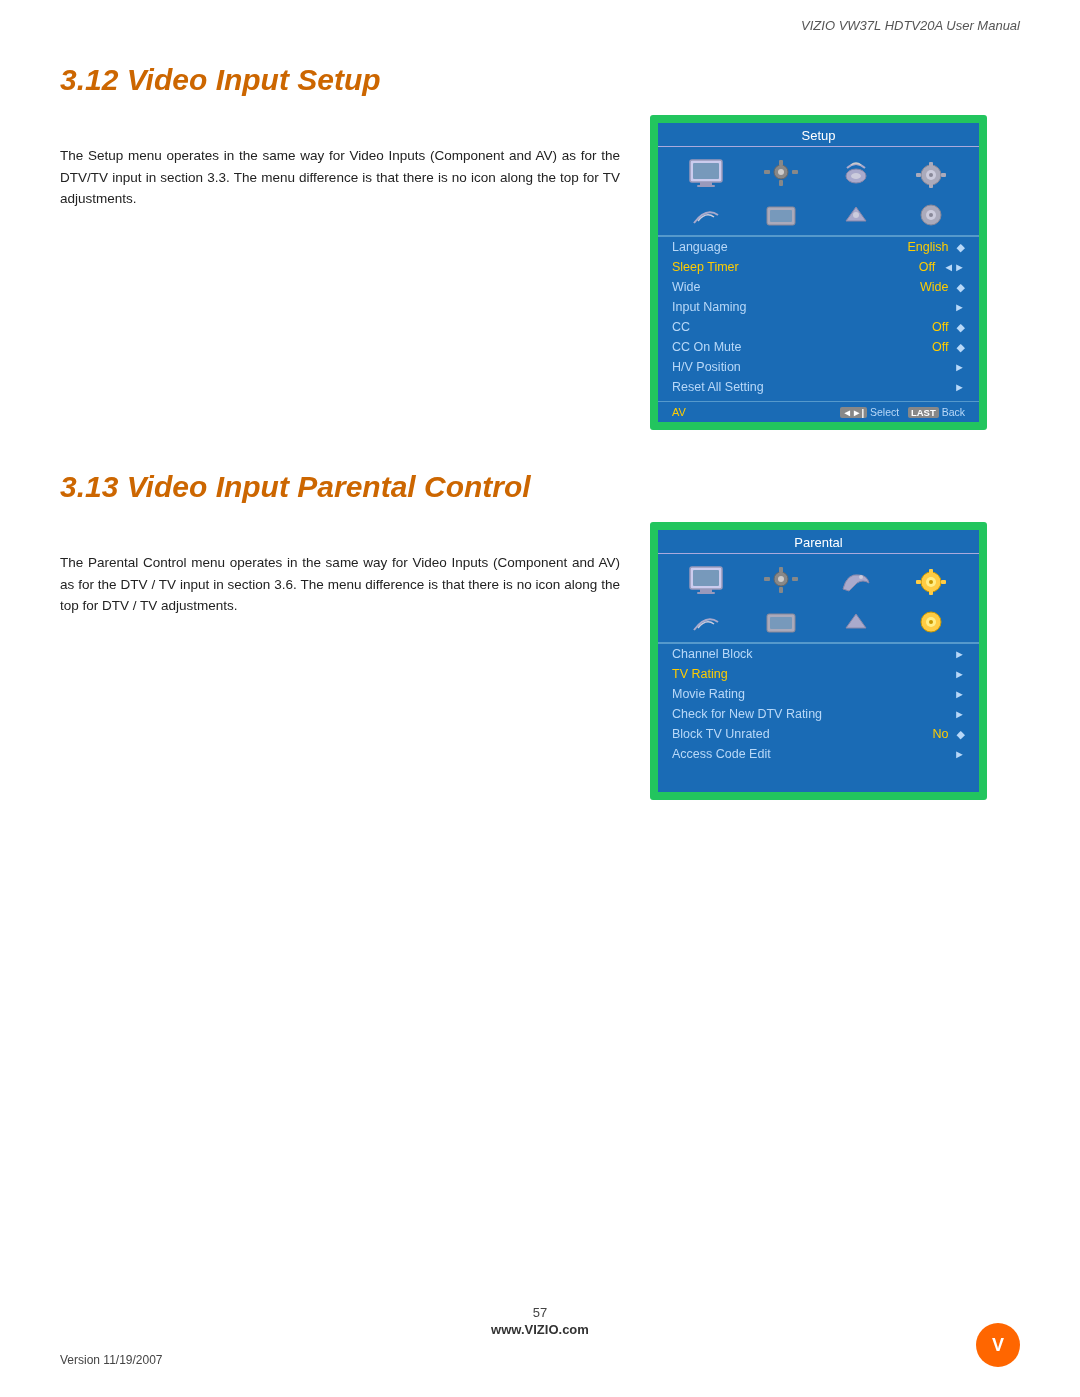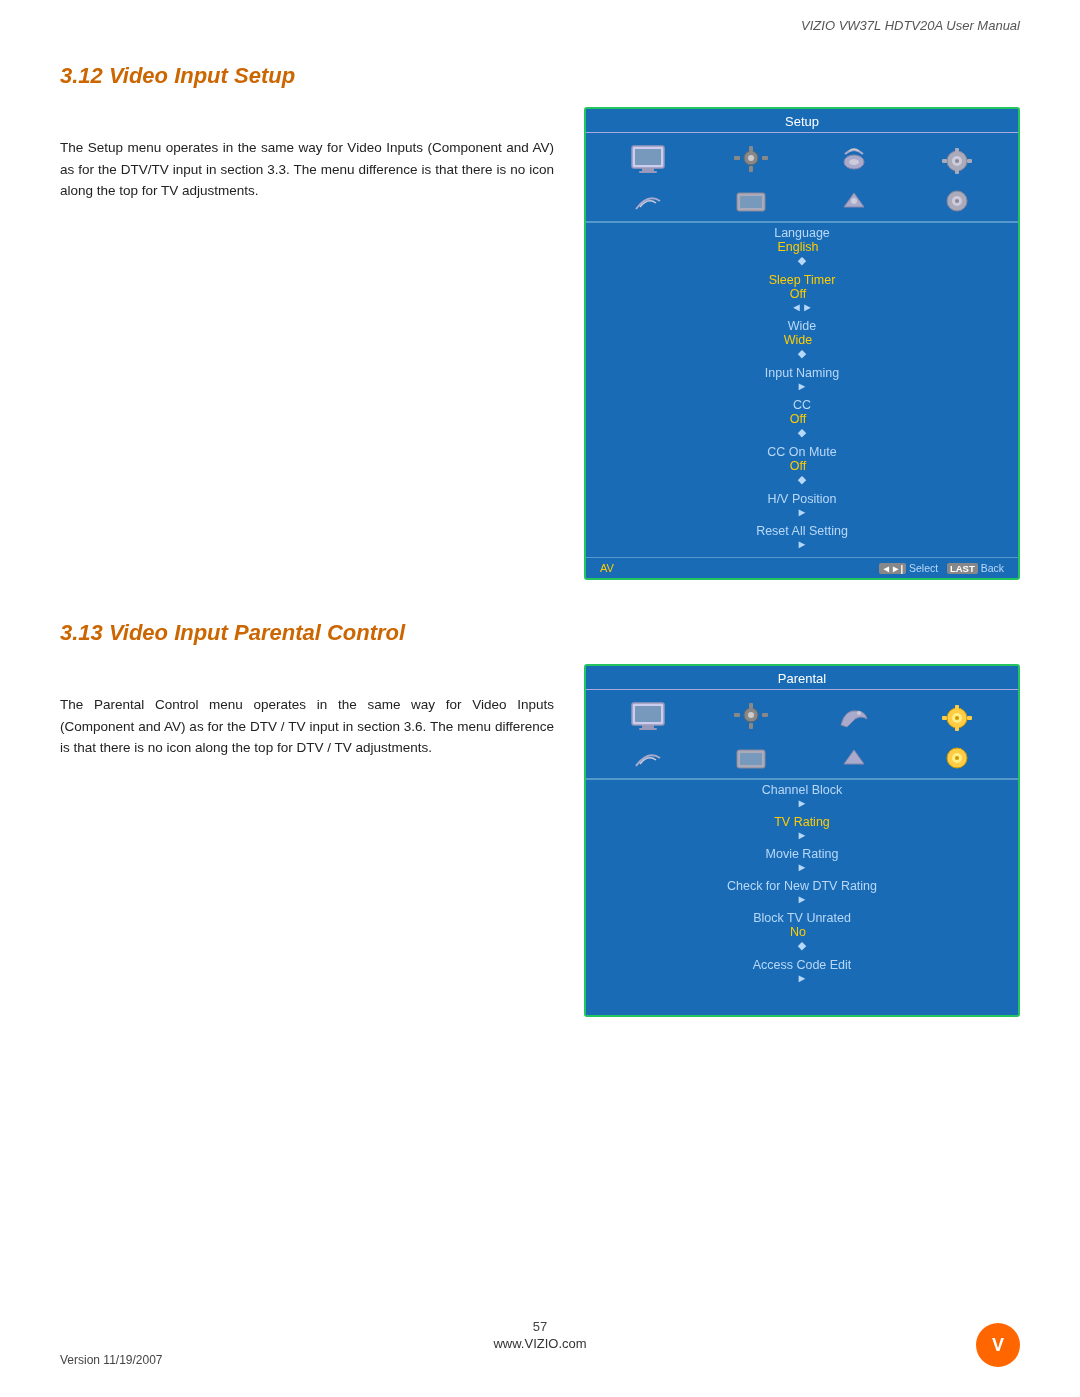--- a/index.html
+++ b/index.html
@@ -20,21 +20,21 @@
       color: #555;
       font-style: italic;
     }
 
     .page-content {
       padding: 20px 60px;
     }
 
     
     .section-title {
-      font-size: 22px;
+      font-size: 30px;
       font-weight: bold;
       color: #cc6600;
       font-style: italic;
       margin-bottom: 18px;
       margin-top: 10px;
     }
 
     
     .section-row {
       display: flex;
@@ -51,25 +51,25 @@
       text-align: justify;
       padding-top: 30px;
     }
 
     .section-screen {
       flex: 0 0 370px;
     }
 
     
     .tv-screen {
-      border: 2px solid #22c55e;
+      border: 8px solid #22c55e;
       background: #1a6bb5;
       border-radius: 3px;
       overflow: hidden;
-      width: 436px;
+      width: 337px;
     }
 
     .tv-screen-header {
       background: #1a6bb5;
       color: white;
       text-align: center;
       font-size: 13px;
       padding: 5px 0 3px 0;
       border-bottom: 1px solid #aad;
     }
@@ -118,21 +118,20 @@
       padding: 0;
     }
 
     .tv-menu-item {
       display: flex;
       justify-content: space-between;
       align-items: center;
       padding: 3px 14px;
       font-size: 12.5px;
       color: #b8d8f8;
-      flex-direction: column;
     }
 
     .tv-menu-item.highlight {
       color: #ffcc00;
     }
 
     .tv-menu-item .item-label {
       flex: 1;
     }
 
@@ -468,20 +467,20 @@
 
         </div>
       </div>
     </div>
   </div>
 
 </div>
 
 <div class="page-footer">
   <span class="footer-version">Version 11/19/2007</span>
-  <div style="position:absolute; bottom:16px; left:50%; transform:translateX(-50%); text-align:center;">
+  <div style="position:absolute; bottom:30px; left:50%; transform:translateX(-50%); text-align:center;">
     <div style="font-size:13px; color:#444;">57</div>
-    <div style="font-size:13px; font-weight:normal; color:#333; margin-top:2px;">www.VIZIO.com</div>
+    <div style="font-size:13px; font-weight:bold; color:#333; margin-top:2px;">www.VIZIO.com</div>
   </div>
   <div class="footer-logo">
     <span>V</span>
   </div>
 </div>
 
 </body></html>

